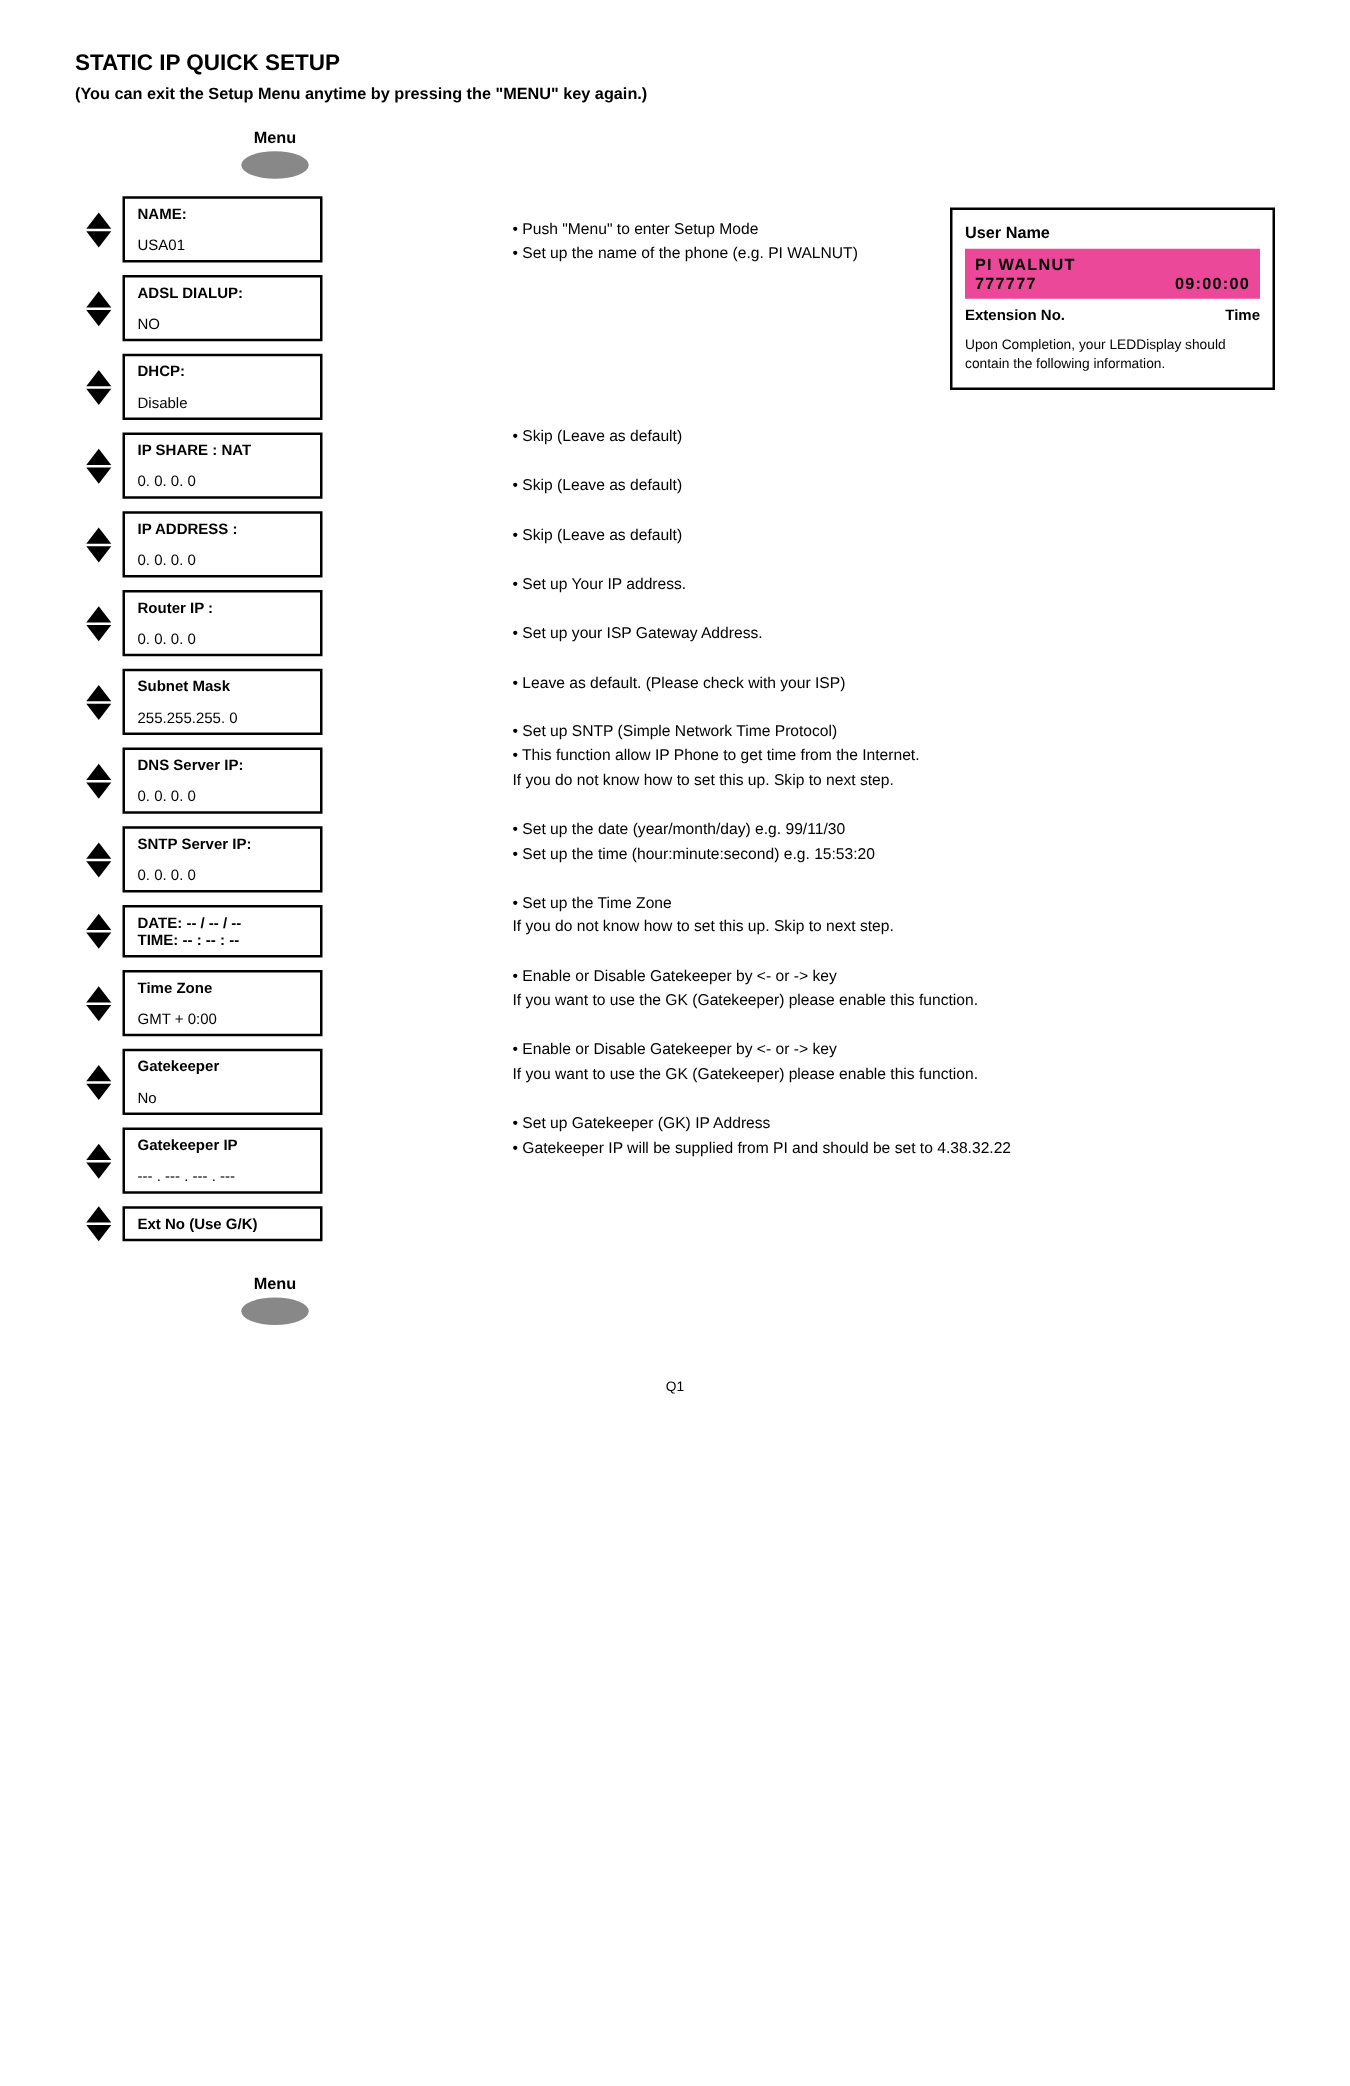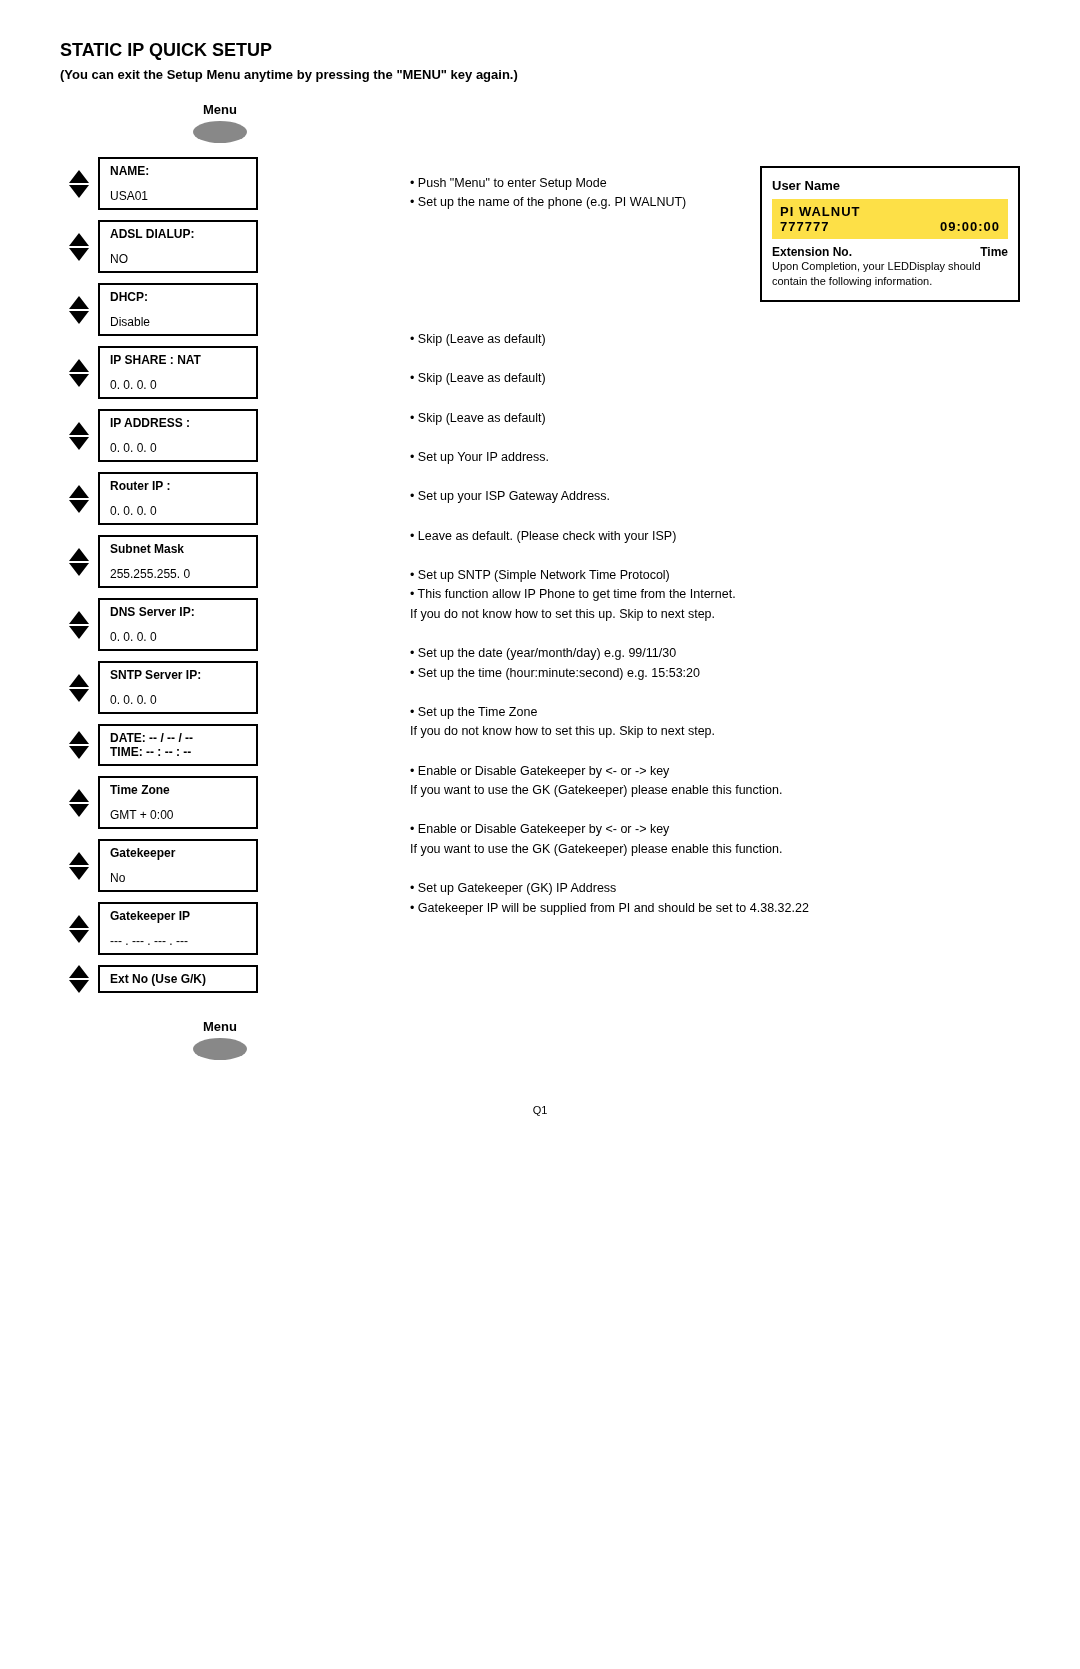--- a/index.html
+++ b/index.html
@@ -121,21 +121,21 @@
     }
 
     .led-display-header {
       font-weight: bold;
       font-size: 13px;
       margin-bottom: 6px;
       text-align: left;
     }
 
     .led-screen {
-      background: #fde047;
+      background: #ec4899;
       color: #000;
       font-size: 13px;
       font-weight: bold;
       padding: 5px 8px;
       display: flex;
       flex-direction: column;
       margin-bottom: 6px;
     }
 
     .led-line1 {
@@ -155,21 +155,21 @@
     .led-footer {
       display: flex;
       justify-content: space-between;
       font-size: 12px;
       font-weight: bold;
     }
 
     .led-note {
       font-size: 11px;
       line-height: 1.4;
-      margin-top: 0;
+      margin-top: 10px;
     }
 
     
     .bottom-menu-row {
       display: flex;
       flex-direction: column;
       align-items: center;
       margin-top: 6px;
     }
 

